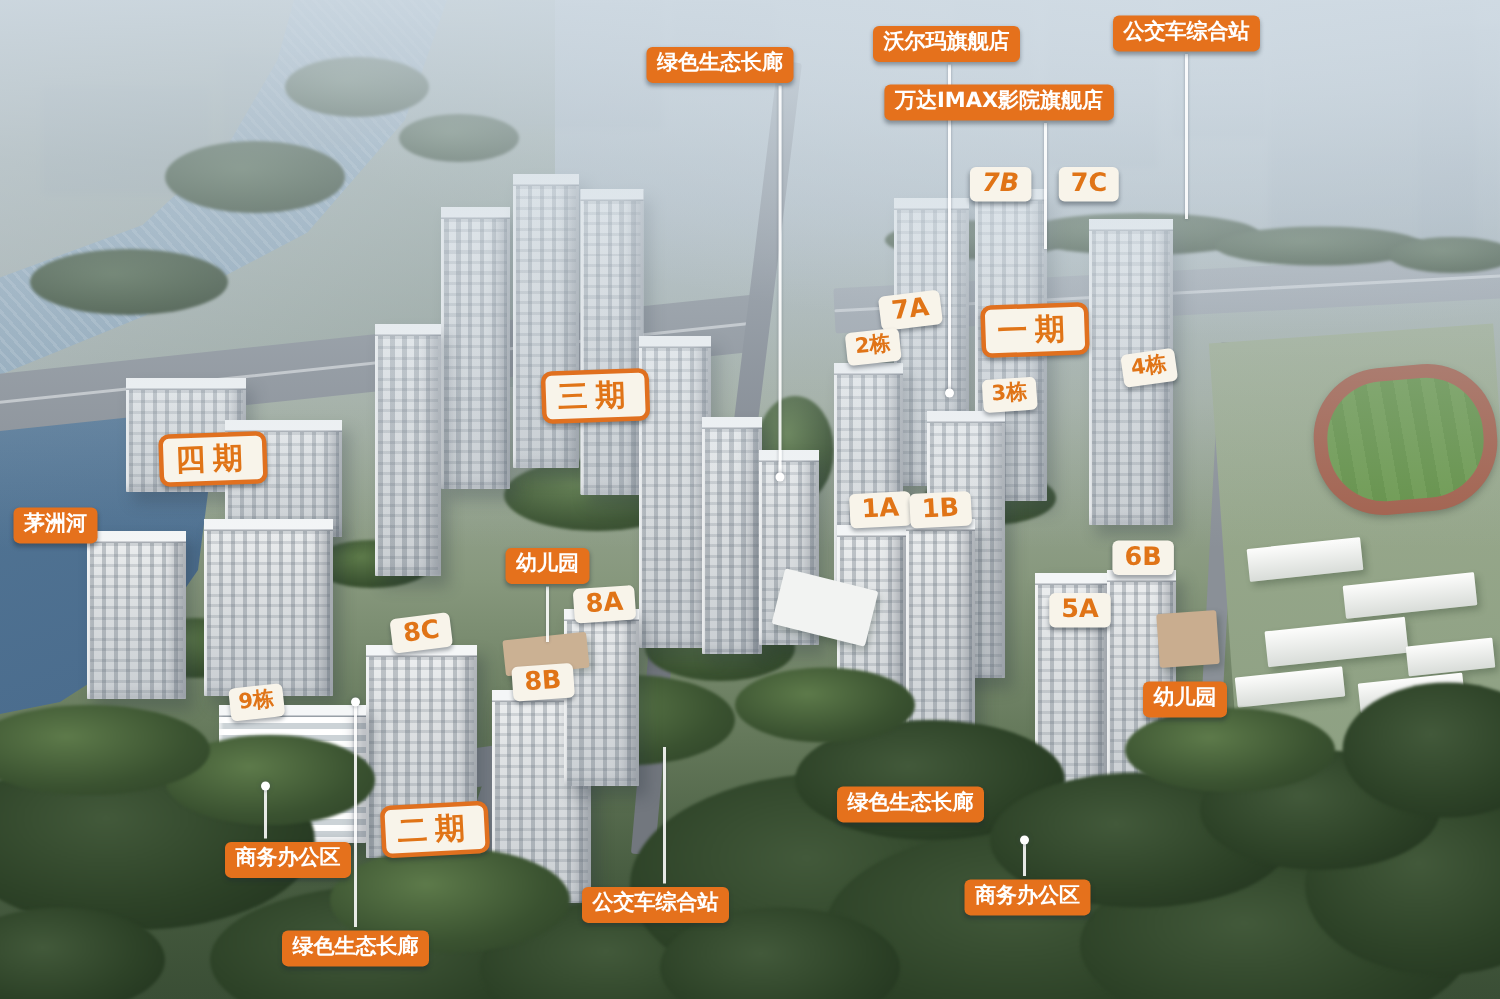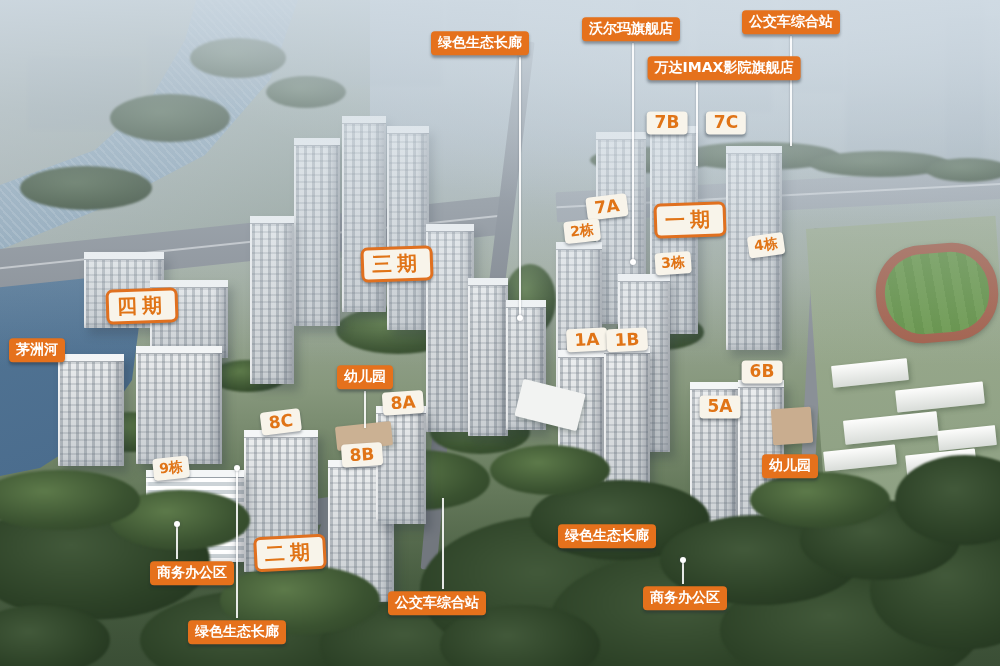--- a/index.html
+++ b/index.html
@@ -266,30 +266,30 @@
       <div class="leader" style="left: 176px; top: 524px; height: 35px; background: rgba(255, 255, 255, 0.88);"></div>
       <div class="dot" style="left: 174px; top: 521px;"></div>
       <div class="leader" style="left: 236px; top: 468px; height: 150px; background: rgba(255, 255, 255, 0.88);"></div>
       <div class="dot" style="left: 234px; top: 465px;"></div>
       <div class="leader" style="left: 442px; top: 498px; height: 91px; background: rgba(255, 255, 255, 0.88);"></div>
       <div class="leader" style="left: 682px; top: 560px; height: 24px; background: rgba(255, 255, 255, 0.88);"></div>
       <div class="dot" style="left: 680px; top: 557px;"></div>
       <div class="lbl lbl-amenity" style="left: 480px; top: 43px; transform: translate(-50%, -50%);">绿色生态长廊</div>
       <div class="lbl lbl-amenity" style="left: 631px; top: 29px; transform: translate(-50%, -50%);">沃尔玛旗舰店</div>
       <div class="lbl lbl-amenity" style="left: 791px; top: 22px; transform: translate(-50%, -50%);">公交车综合站</div>
-      <div class="lbl lbl-amenity" style="left: 724px; top: 68px; transform: translate(-50%, -50%);">万达IMAX影院旗舰店</div>
+      <div class="lbl lbl-amenity" style="left: 666px; top: 68px; transform: translate(-50%, -50%);">万达IMAX影院旗舰店</div>
       <div class="lbl lbl-amenity" style="left: 37px; top: 350px; transform: translate(-50%, -50%);">茅洲河</div>
       <div class="lbl lbl-amenity" style="left: 365px; top: 377px; transform: translate(-50%, -50%);">幼儿园</div>
       <div class="lbl lbl-amenity" style="left: 790px; top: 466px; transform: translate(-50%, -50%);">幼儿园</div>
       <div class="lbl lbl-amenity" style="left: 192px; top: 573px; transform: translate(-50%, -50%);">商务办公区</div>
       <div class="lbl lbl-amenity" style="left: 237px; top: 632px; transform: translate(-50%, -50%);">绿色生态长廊</div>
       <div class="lbl lbl-amenity" style="left: 437px; top: 603px; transform: translate(-50%, -50%);">公交车综合站</div>
       <div class="lbl lbl-amenity" style="left: 607px; top: 536px; transform: translate(-50%, -50%);">绿色生态长廊</div>
       <div class="lbl lbl-amenity" style="left: 685px; top: 598px; transform: translate(-50%, -50%);">商务办公区</div>
-      <div class="lbl lbl-building" style="left: 667px; top: 123px; transform: translate(-50%, -50%);">7B</div>
+      <div class="lbl lbl-building" style="left: 667px; top: 123px; transform: translate(-50%, -50%); font-style: italic;">7B</div>
       <div class="lbl lbl-building" style="left: 726px; top: 123px; transform: translate(-50%, -50%);">7C</div>
       <div class="lbl lbl-building" style="left: 607px; top: 207px; transform: translate(-50%, -50%) rotate(-7deg);">7A</div>
       <div class="lbl lbl-building lbl-sm" style="left: 582px; top: 231px; transform: translate(-50%, -50%) rotate(-6deg);">2栋</div>
       <div class="lbl lbl-building lbl-sm" style="left: 673px; top: 263px; transform: translate(-50%, -50%) rotate(-4deg);">3栋</div>
       <div class="lbl lbl-building lbl-sm" style="left: 766px; top: 245px; transform: translate(-50%, -50%) rotate(-8deg);">4栋</div>
       <div class="lbl lbl-building" style="left: 587px; top: 340px; transform: translate(-50%, -50%) rotate(-3deg);">1A</div>
       <div class="lbl lbl-building" style="left: 627px; top: 340px; transform: translate(-50%, -50%) rotate(-3deg);">1B</div>
       <div class="lbl lbl-building" style="left: 720px; top: 372px; transform: translate(-50%, -50%); margin-top: 35px;">5A</div>
       <div class="lbl lbl-building" style="left: 762px; top: 372px; transform: translate(-50%, -50%);">6B</div>
       <div class="lbl lbl-building" style="left: 403px; top: 403px; transform: translate(-50%, -50%) rotate(-4deg);">8A</div>

